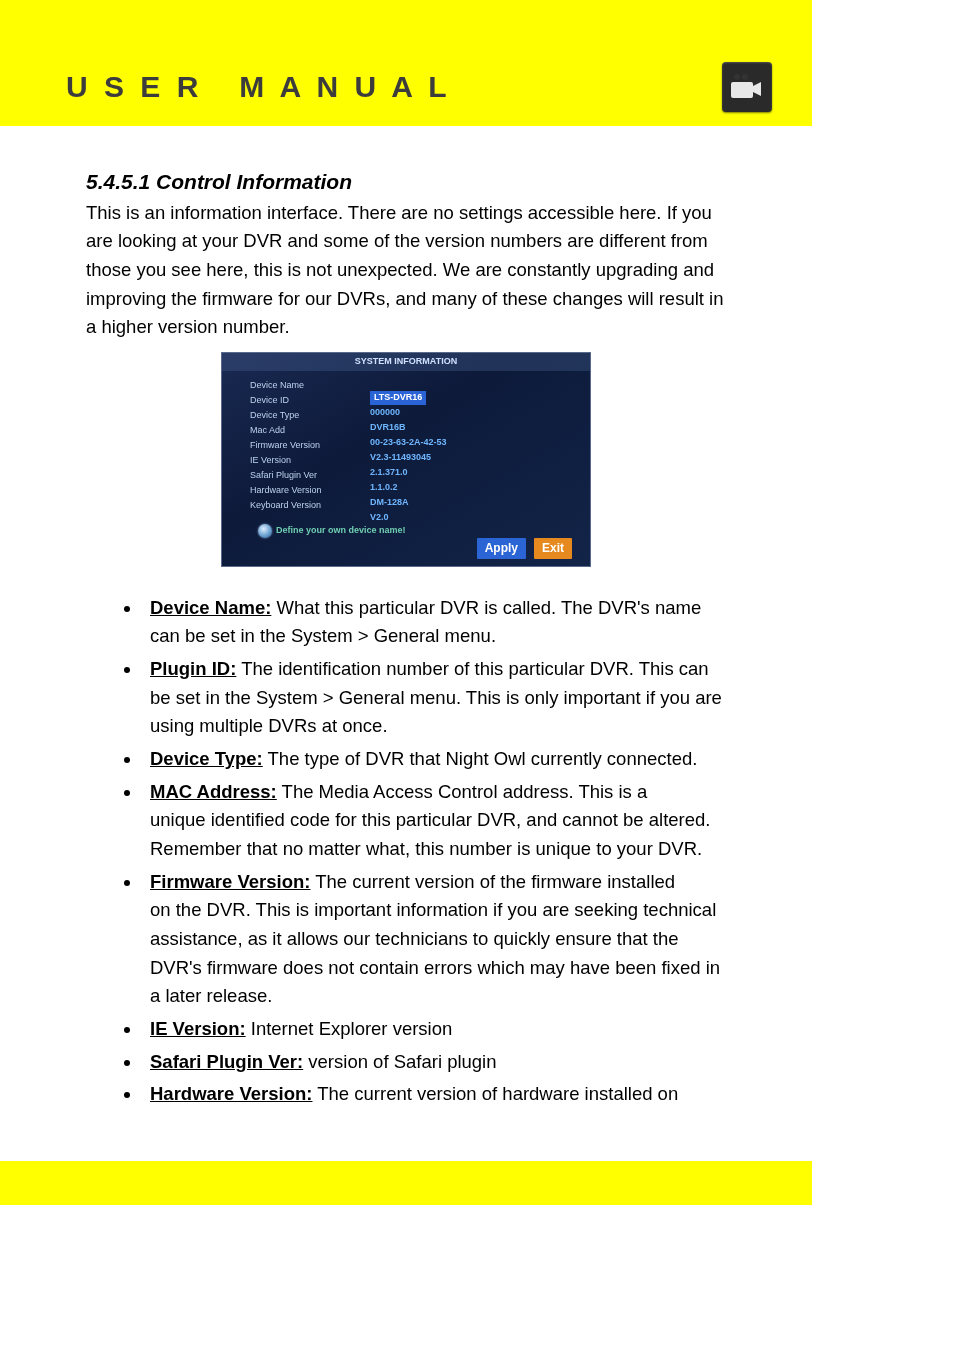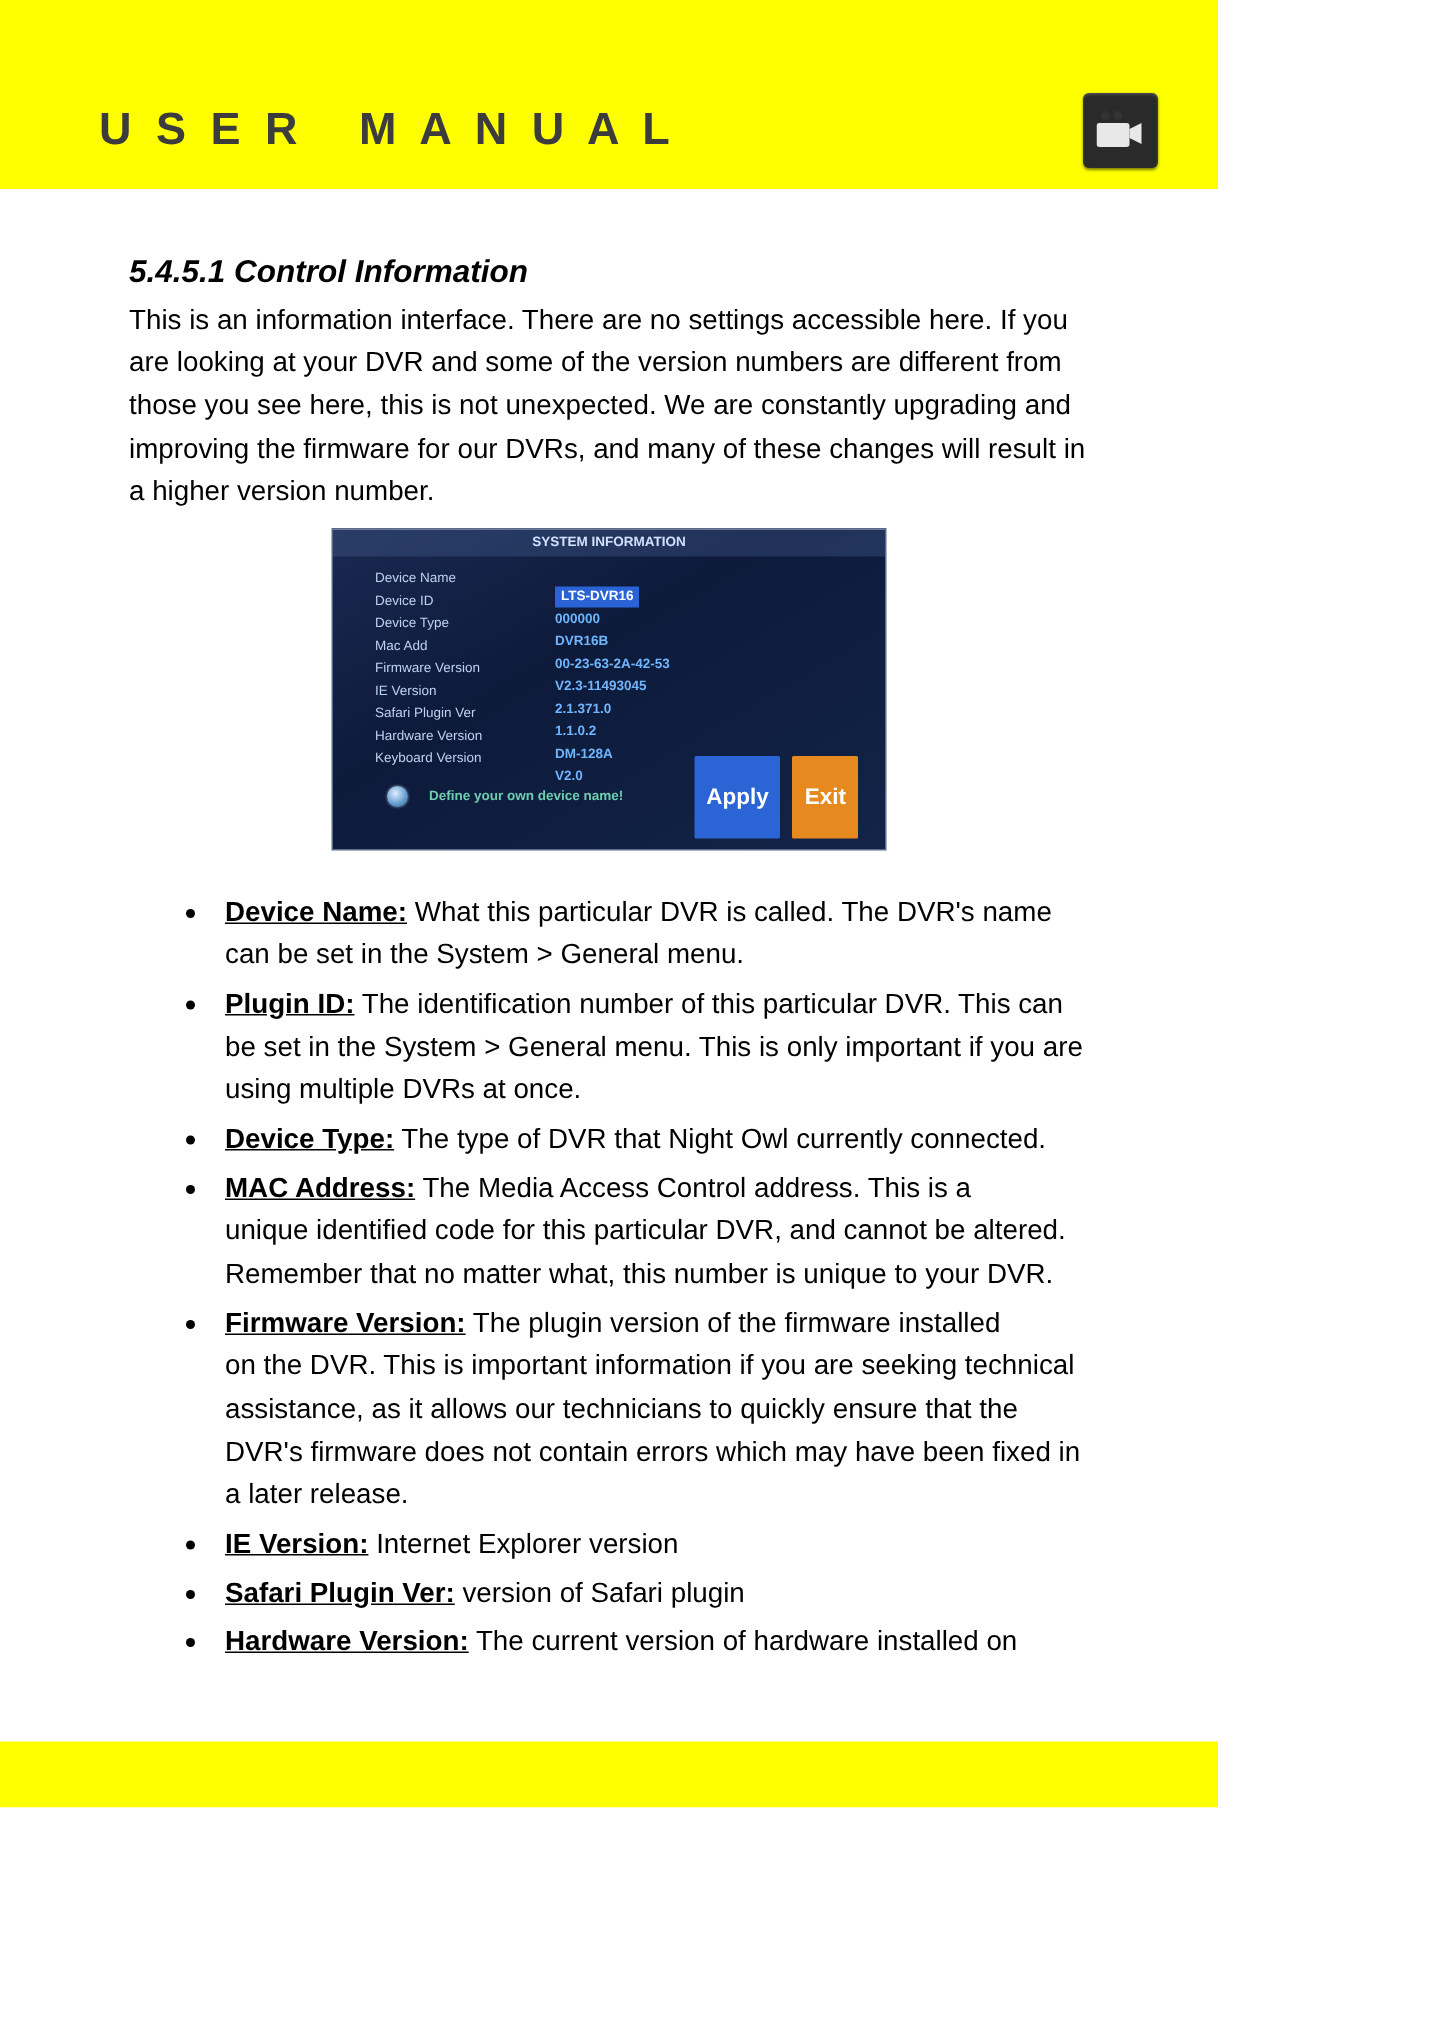--- a/index.html
+++ b/index.html
@@ -14,25 +14,25 @@
   .section-heading { font-weight: bold; font-style: italic; font-size: 21px; margin-bottom: 6px; }
   .intro { margin-bottom: 26px; }
   .screenshot-wrap { text-align: center; margin: 10px 0 18px 0; }
   .screenshot { display:inline-block; width: 370px; height: 215px; background: linear-gradient(150deg,#1a2952 0%, #0d1a3a 40%, #122448 100%); border: 1px solid #5a6a8a; position: relative; font-family: Arial, sans-serif; font-size:9px; color:#cfe4ff; text-align:left; overflow:hidden; }
   .ss-titlebar { height:18px; background:rgba(80,110,160,.3); display:flex; align-items:center; justify-content:center; font-size:9px; color:#d0e0ff; font-weight:bold; }
   .ss-body { padding:8px 14px 0 28px; }
   .ss-row { display:flex; height:15px; align-items:center; }
   .ss-label { width:120px; color:#bcd2ee; font-weight:normal; }
   .ss-val { color:#6fb6ff; font-weight:bold;margin-top:24px; }
   .ss-val.sel { background:#2a63d6; color:#fff; padding:0 4px; }
-  .ss-tip { position:absolute; bottom:28px; left:36px; display:flex; align-items:center; gap:14px; font-size:9px; color:#9fd0ff;}
+  .ss-tip { position:absolute; bottom:28px; left:36px; display:flex; align-items:center; gap:4px; font-size:9px; color:#9fd0ff;}
   .ss-tip-bulb { width:14px; height:14px; border-radius:50%; background: radial-gradient(circle at 40% 35%, #dfeeff 0%, #6aa0d0 55%, #2b5e96 100%); box-shadow: 0 0 2px rgba(200,220,255,.7);}
   .ss-tip-text { font-weight:bold; color:#6ecdb0; }
   .ss-buttons { position:absolute; bottom:7px; right:18px; display:flex; gap:8px;}
-  .ss-btn { font-size:15px; padding:16px 8px; border-radius:1px; font-weight:bold;}
+  .ss-btn { font-size:12px; padding:1px 8px; border-radius:1px; font-weight:bold;}
   .ss-btn.apply { background:#2b64d4; color:#fff;}
   .ss-btn.exit { background:#e68a1f; color:#fff;}
   ul.bullets { list-style: disc; padding-left: 56px; margin: 0; }
   ul.bullets > li { margin-bottom: 4px; padding-left: 8px; }
   .term { font-weight: bold; text-decoration: underline; }
   .li-text { display:inline; }
   .li-cont { display:block; margin-left: 0; }
   .pagenum { text-align: right; font-size: 20px; padding-right: 8px; margin-top: 46px; }
   .footer { background: #ffff00; height: 44px; width: 100%; margin-top: 8px; }
 </style>
@@ -109,21 +109,21 @@
         <span class="ss-btn exit">Exit</span>
       </div>
     </div>
   </div>
 
   <ul class="bullets" id="bullet-list">
         <li><span class="term">Device Name:</span><span class="li-text"> What this particular DVR is called. The DVR's name can be set in the System &gt; General menu.</span></li>
         <li><span class="term">Plugin ID:</span><span class="li-text"> The identification number of this particular DVR. This can be set in the System &gt; General menu. This is only important if you are using multiple DVRs at once.</span></li>
         <li><span class="term">Device Type:</span><span class="li-text"> The type of DVR that Night Owl currently connected.</span></li>
         <li><span class="term">MAC Address:</span><span class="li-text"> The Media Access Control address. This is a</span><span class="li-cont">unique identified code for this particular DVR, and cannot be altered. Remember that no matter what, this number is unique to your DVR.</span></li>
-        <li><span class="term">Firmware Version:</span><span class="li-text"> The plugin version of the firmware installed</span><span class="li-cont">on the DVR. This is important information if you are seeking technical assistance, as it allows our technicians to quickly ensure that the DVR's firmware does not contain errors which may have been fixed in a later release.</span></li>
+        <li><span class="term">Firmware Version:</span><span class="li-text"> The current version of the firmware installed</span><span class="li-cont">on the DVR. This is important information if you are seeking technical assistance, as it allows our technicians to quickly ensure that the DVR's firmware does not contain errors which may have been fixed in a later release.</span></li>
         <li><span class="term">IE Version:</span><span class="li-text"> Internet Explorer version</span></li>
         <li><span class="term">Safari Plugin Ver:</span><span class="li-text"> version of Safari plugin</span></li>
         <li><span class="term">Hardware Version:</span><span class="li-text"> The current version of hardware installed on</span></li>
       </ul>
 
 </div>
 
 <div class="footer"></div>
 
 </div>

